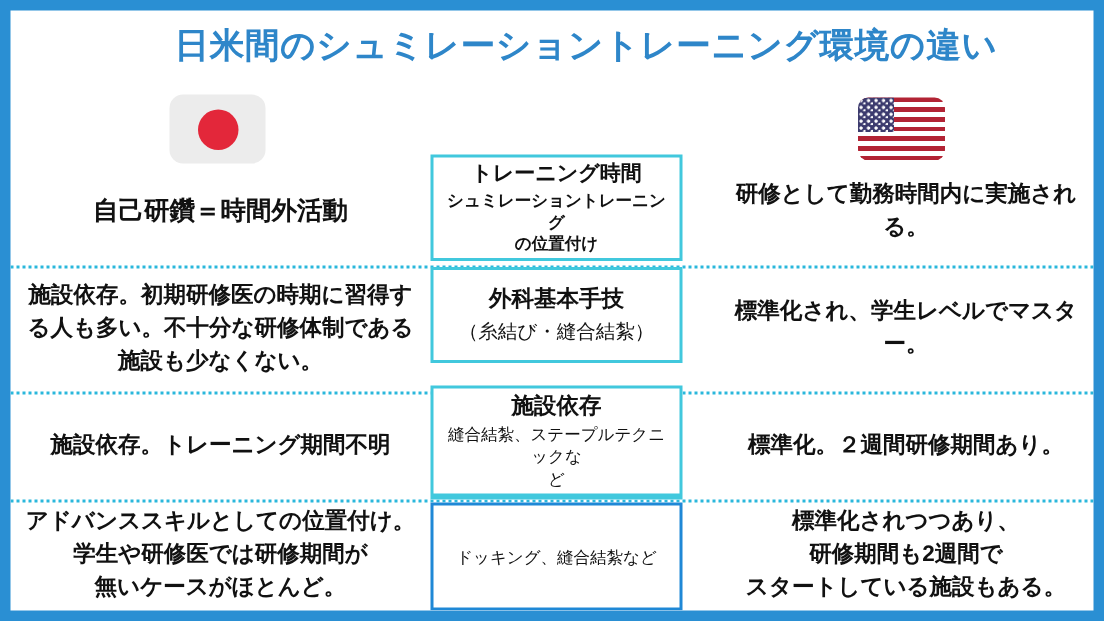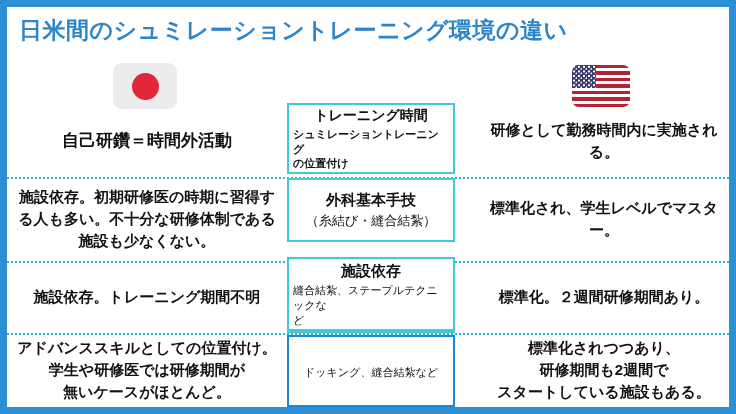--- a/index.html
+++ b/index.html
@@ -7,25 +7,24 @@
     position:relative;
     width:736px;height:414px;
     box-sizing:border-box;
     border:7px solid #2a8fd3;
     background:#ffffff;
     font-family:"Liberation Sans","DejaVu Sans",sans-serif;
     overflow:hidden;
   }
   .page-title{
     position:absolute;top:8px;left:0;width:658px;
-    text-align:left;
+    text-align:right;
     font-size:23px;font-weight:bold;
     color:#2e86c9;
     letter-spacing:0.5px;
-    padding-left:12px;
   }
   
   .jp-flag{
     position:absolute;left:106px;top:56px;
     width:64px;height:46px;
     background:#ececec;border-radius:9px;
     display:flex;align-items:center;justify-content:center;
   }
   .jp-circle{width:27px;height:27px;border-radius:50%;background:#e3273a;}
   .us-flag{
@@ -51,21 +50,21 @@
   }
   .sep1{top:170px;} .sep2{top:254px;} .sep3{top:326px;}
   
   .cat-box{
     position:absolute;left:280px;width:168px;
     box-sizing:border-box;
     background:#fff;
     border:2px solid #41c8dd;
     z-index:2;
     display:flex;flex-direction:column;align-items:center;justify-content:center;
-    text-align:left;
+    text-align:center;
     padding:2px 4px;
   }
   .box1{top:96px;height:71px;}
   .box2{top:171px;height:64px;}
   .box3{top:250px;height:76px;border-bottom-width:4px;}
   .box4{top:328px;height:72px;border-color:#1f88d6;}
   .cat-title{font-weight:bold;font-size:15px;color:#111;line-height:1.35;}
   .box1 .cat-title{font-size:14px;}
   .cat-sub{font-size:11px;color:#111;line-height:1.35;white-space:pre-line;margin-top:2px;}
   .sub-bold{font-weight:bold;}

